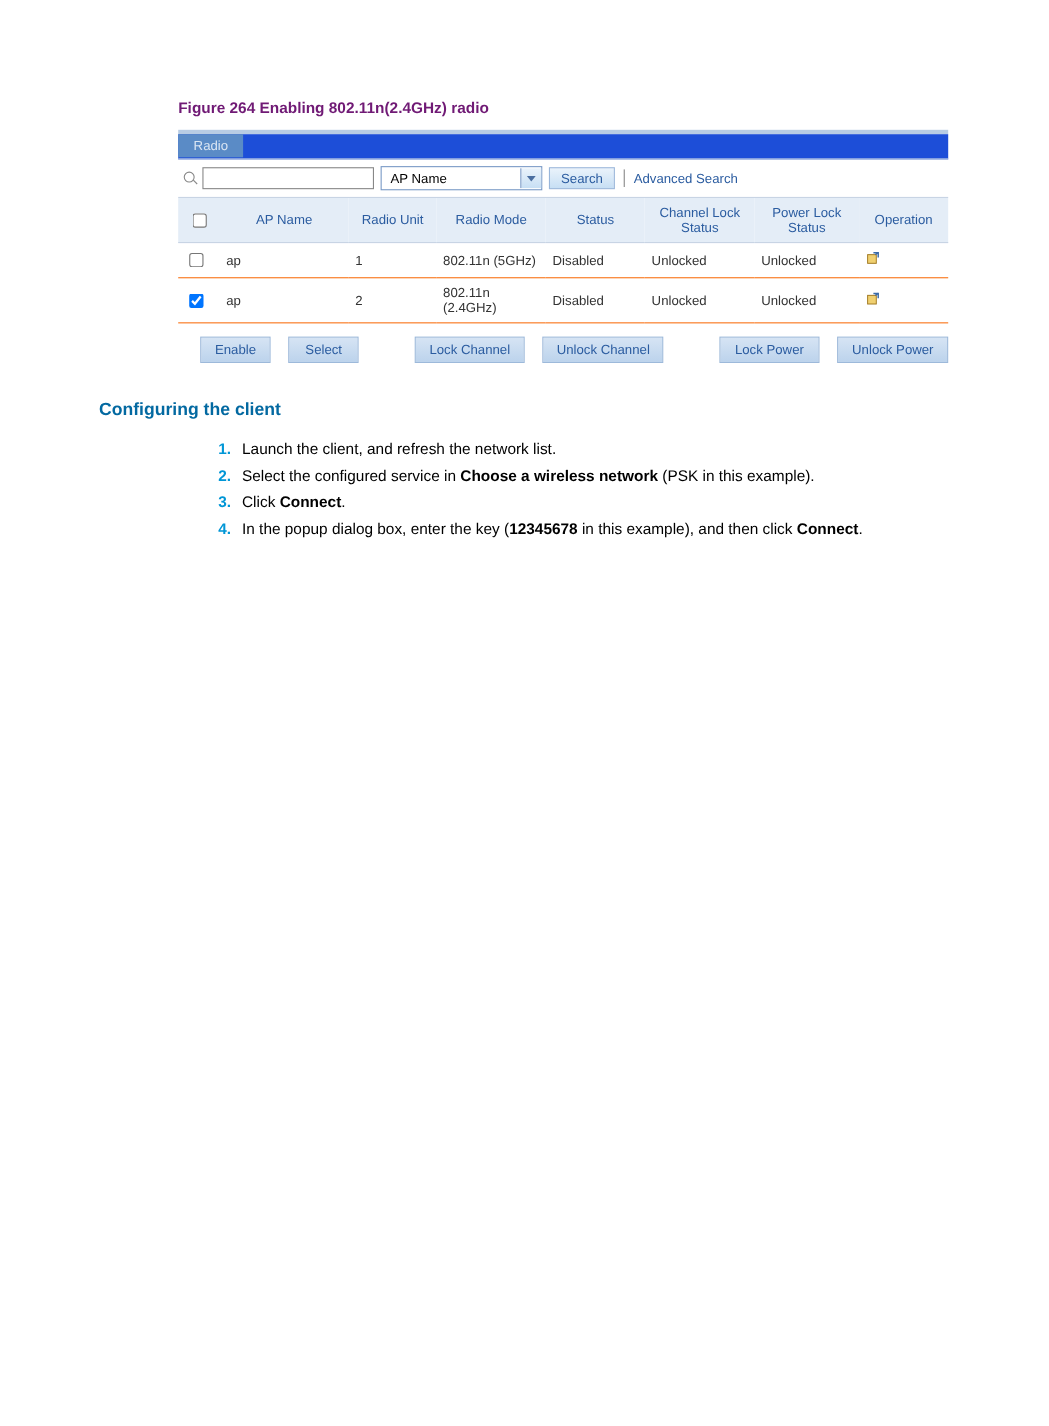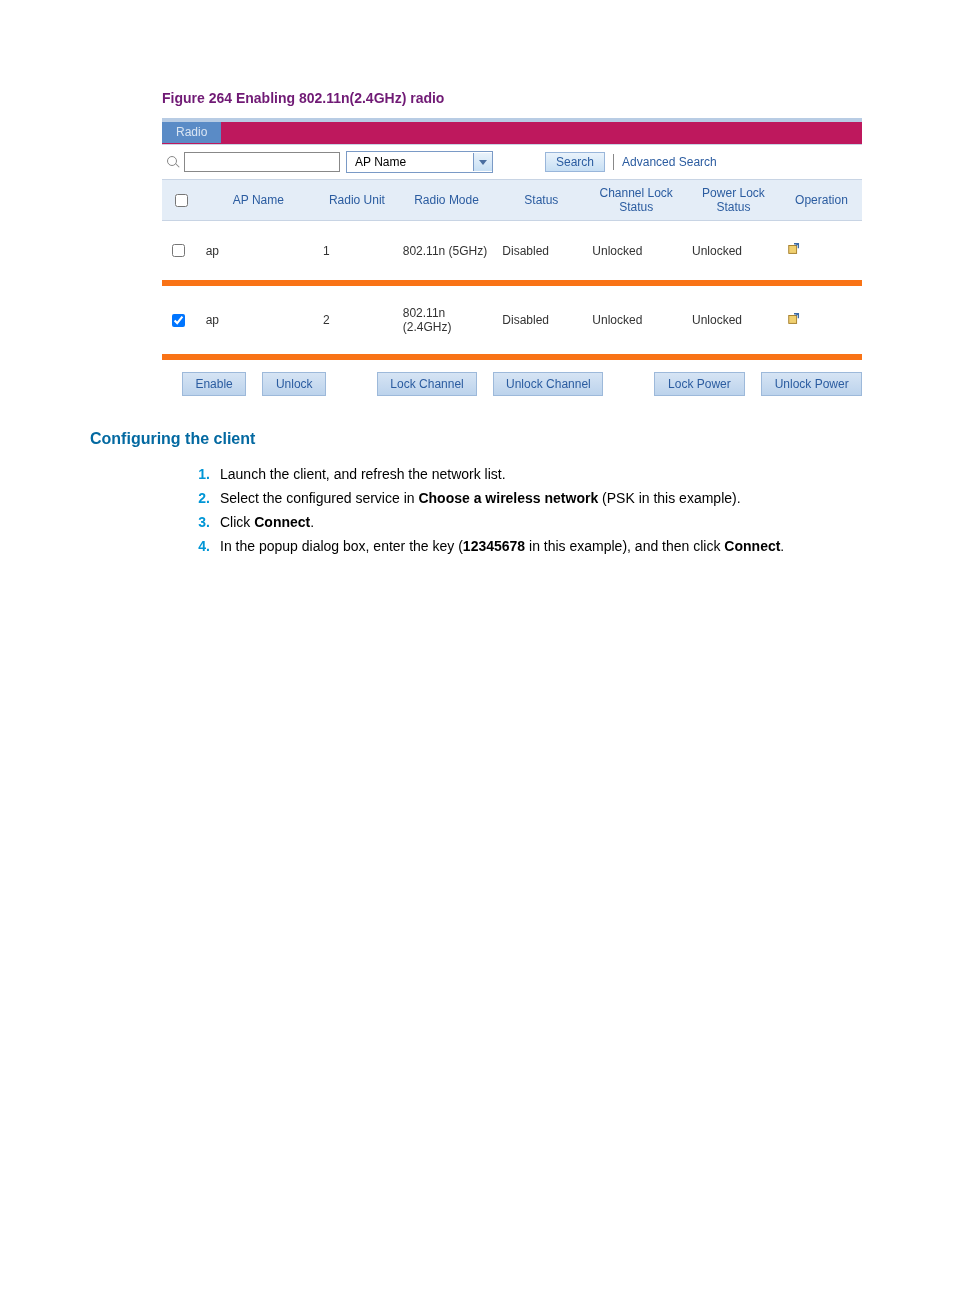--- a/index.html
+++ b/index.html
@@ -22,21 +22,21 @@
     font-weight: bold;
     font-size: 14px;
     margin: 0 0 12px 72px;
   }
   .radio-panel {
     margin-left: 72px;
     width: 700px;
     border-top: 4px solid #b8cce4;
   }
   .tab-row {
-    background: #be185d;
+    background: #1d4ed8;
     border-bottom: 1px solid #c8d4e4;
     height: 22px;
   }
   .tab {
     display: inline-block;
     background: #5a8bc6;
     color: #d9e5f3;
     font-size: 12px;
     padding: 3px 14px 4px 14px;
   }
@@ -106,21 +106,20 @@
     border-top: 5px solid #4a6ea0;
   }
   .btn {
     background: linear-gradient(#eaf3fb, #c7dff4);
     border: 1px solid #99b6da;
     color: #2b5ca0;
     font-size: 12px;
     padding: 2px 10px;
     cursor: pointer;
     height: 20px;
-    margin-left: 46px;
   }
   .divider-v {
     width: 1px;
     height: 16px;
     background: #888;
     margin: 0 8px;
   }
   .adv-link {
     color: #2b5ca0;
     font-size: 12px;
@@ -133,22 +132,22 @@
   }
   table.radio-table th {
     background: #e4edf7;
     color: #2b5ca0;
     font-weight: normal;
     padding: 6px 6px;
     border-bottom: 1px solid #c8d4e4;
     text-align: center;
   }
   table.radio-table td {
-    padding: 20px 6px;
-    border-bottom: 6px solid #f97316;
+    padding: 6px 6px;
+    border-bottom: 1px solid #f97316;
     color: #333;
     vertical-align: middle;
   }
   .chk {
     width: 13px; height: 13px;
   }
   .op-icon {
     width: 14px; height: 14px;
     display: inline-block;
   }
@@ -277,21 +276,21 @@
                   <path d="M10 4 L13 2" stroke="#3a6aa8" stroke-width="1.5"></path>
                 </svg>
             </span>
           </td>
         </tr>
       </tbody>
     </table>
 
     <div class="action-row" style="margin-left:20px">
       <button class="action-btn" style="width:70px">Enable</button>
-      <button class="action-btn" style="width:70px">Unlock</button>
+      <button class="action-btn" style="width:70px">Select</button>
       <span style="width:20px"></span>
       <button class="action-btn" style="width:110px">Lock Channel</button>
       <button class="action-btn" style="width:120px">Unlock Channel</button>
       <span style="width:20px"></span>
       <button class="action-btn" style="width:100px">Lock Power</button>
       <button class="action-btn" style="width:110px">Unlock Power</button>
     </div>
   </div>
 
   <div class="heading2">Configuring the client</div>

